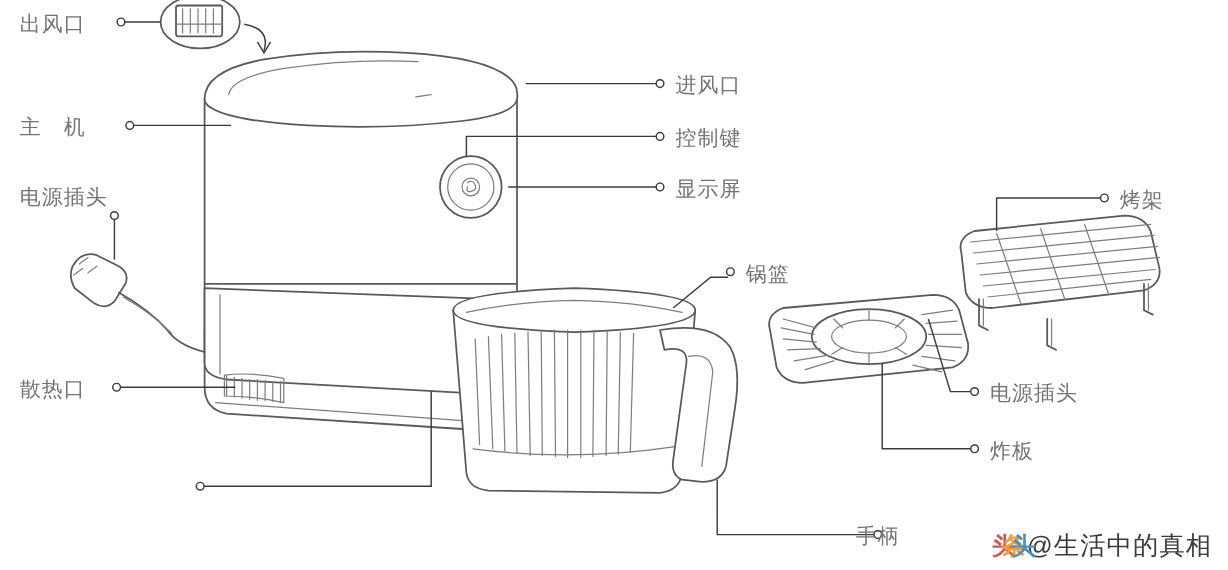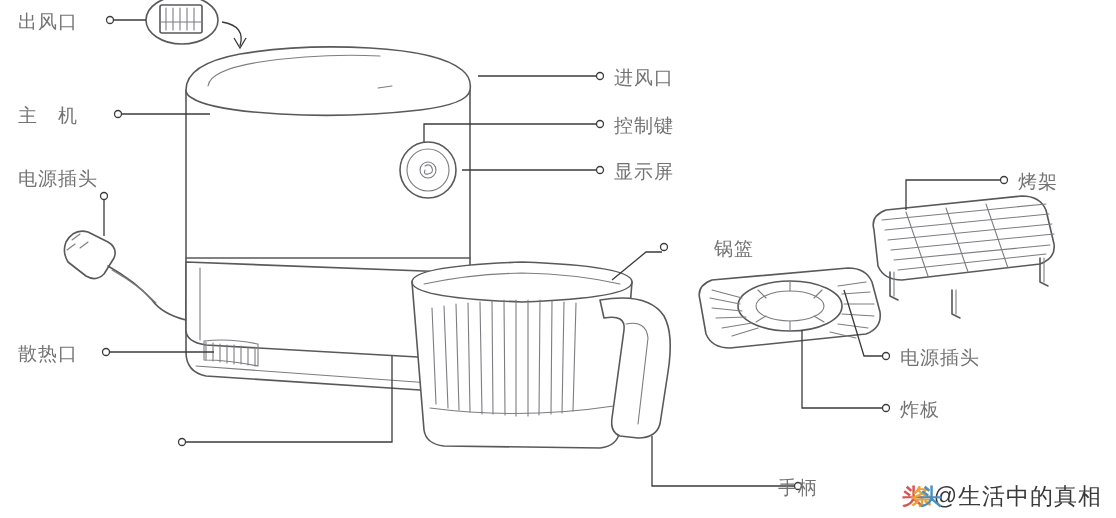--- a/index.html
+++ b/index.html
@@ -280,21 +280,21 @@
 
   <div class="label label-left" style="left:614px; top:65px;">
     <span>进风口</span>
   </div>
   <div class="label label-left" style="left:614px; top:113px;">
     <span>控制键</span>
   </div>
   <div class="label label-left" style="left:614px; top:159px;">
     <span>显示屏</span>
   </div>
-  <div class="label label-left" style="left:714px; top:236px;">
+  <div class="label label-left" style="left:678px; top:236px;">
     <span>锅篮</span>
   </div>
   <div class="label label-left" style="left:1018px; top:169px;">
     <span>烤架</span>
   </div>
   <div class="label label-left" style="left:900px; top:345px;">
     <span>电源插头</span>
   </div>
   <div class="label label-left" style="left:900px; top:397px;text-align:right;">
     <span>炸板</span>

